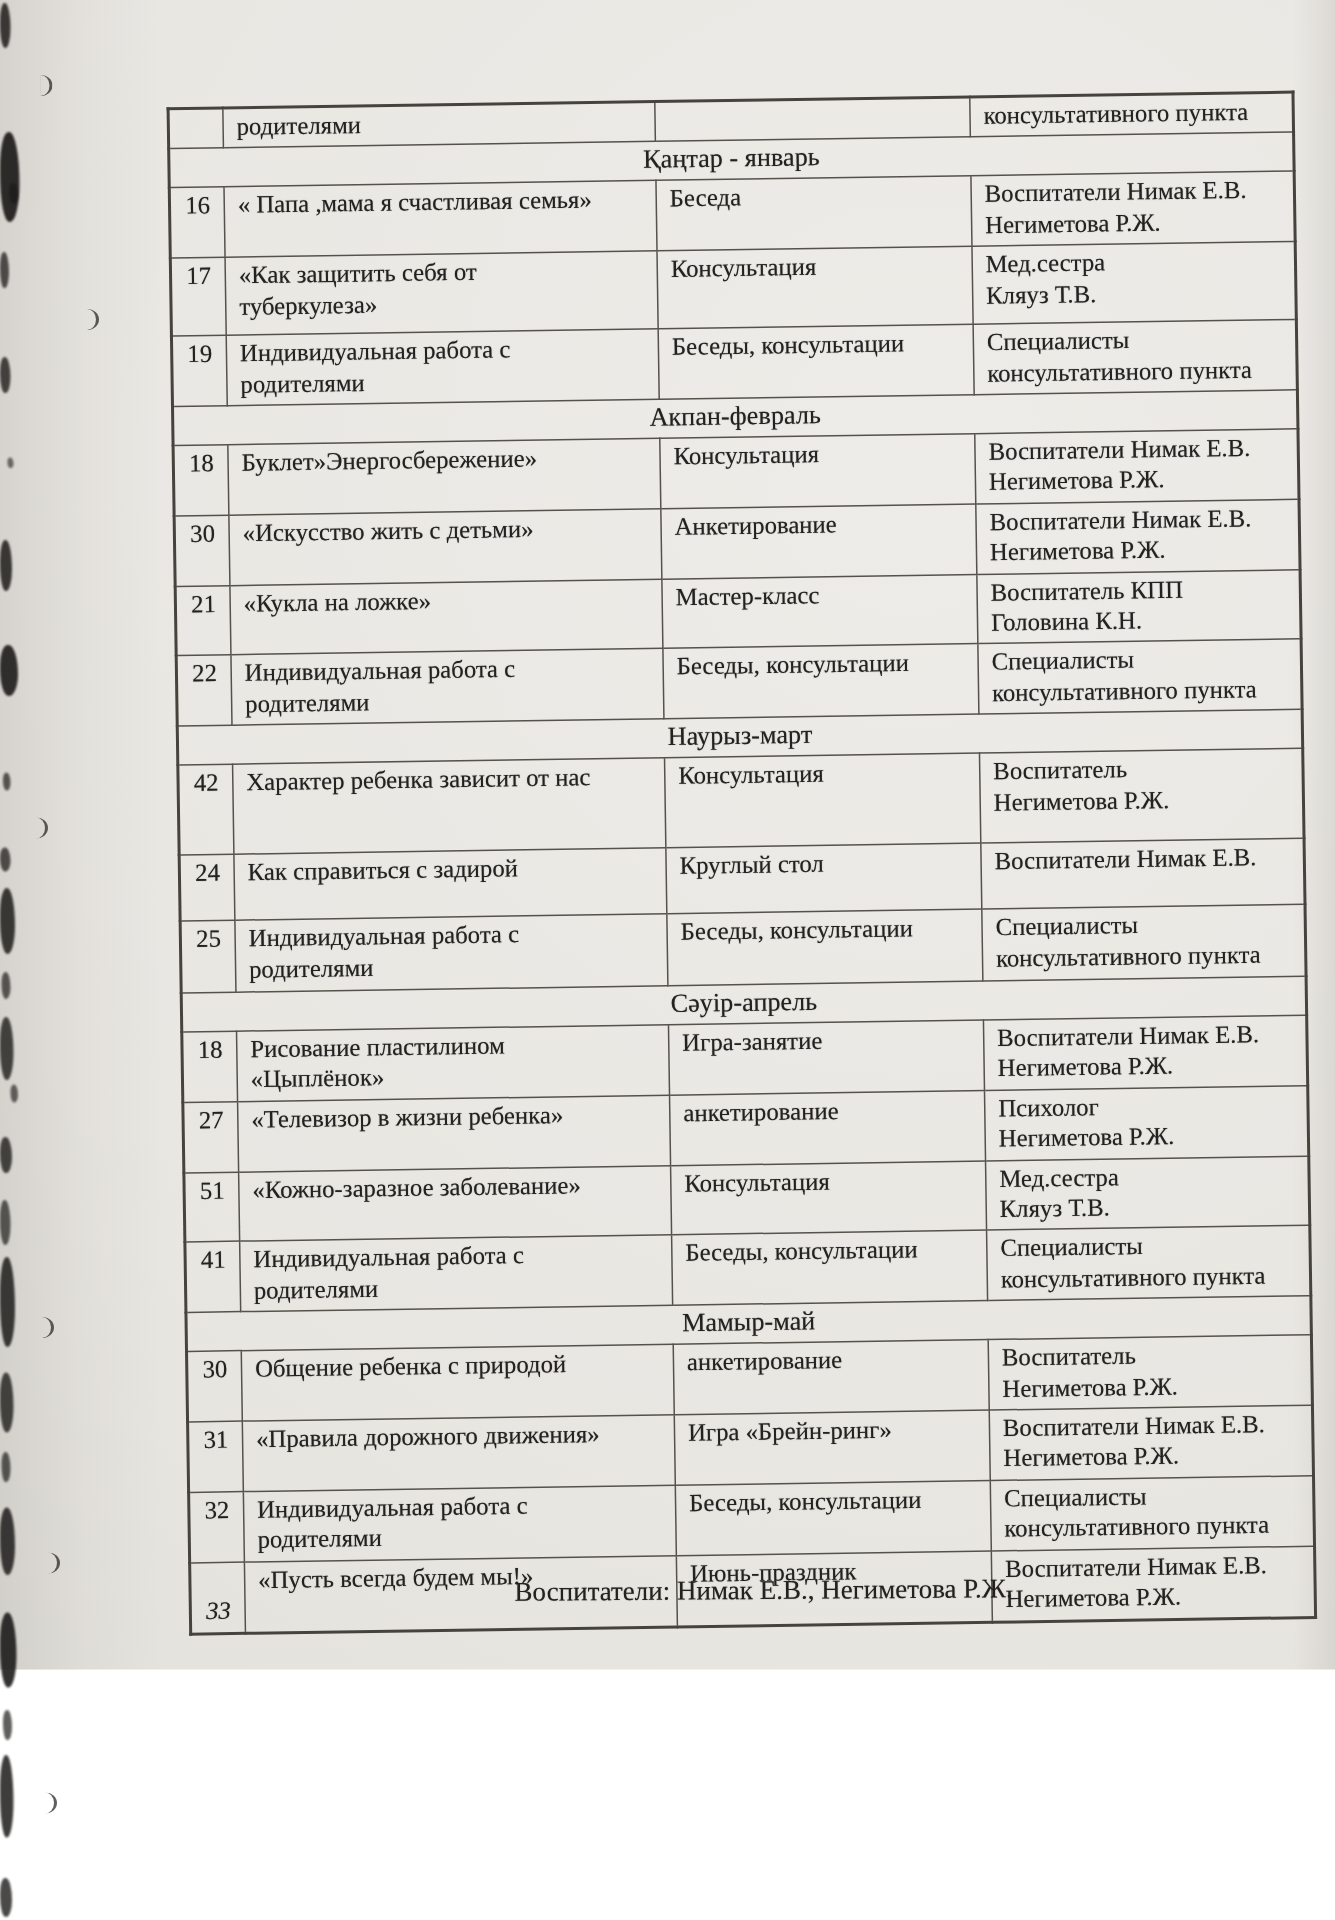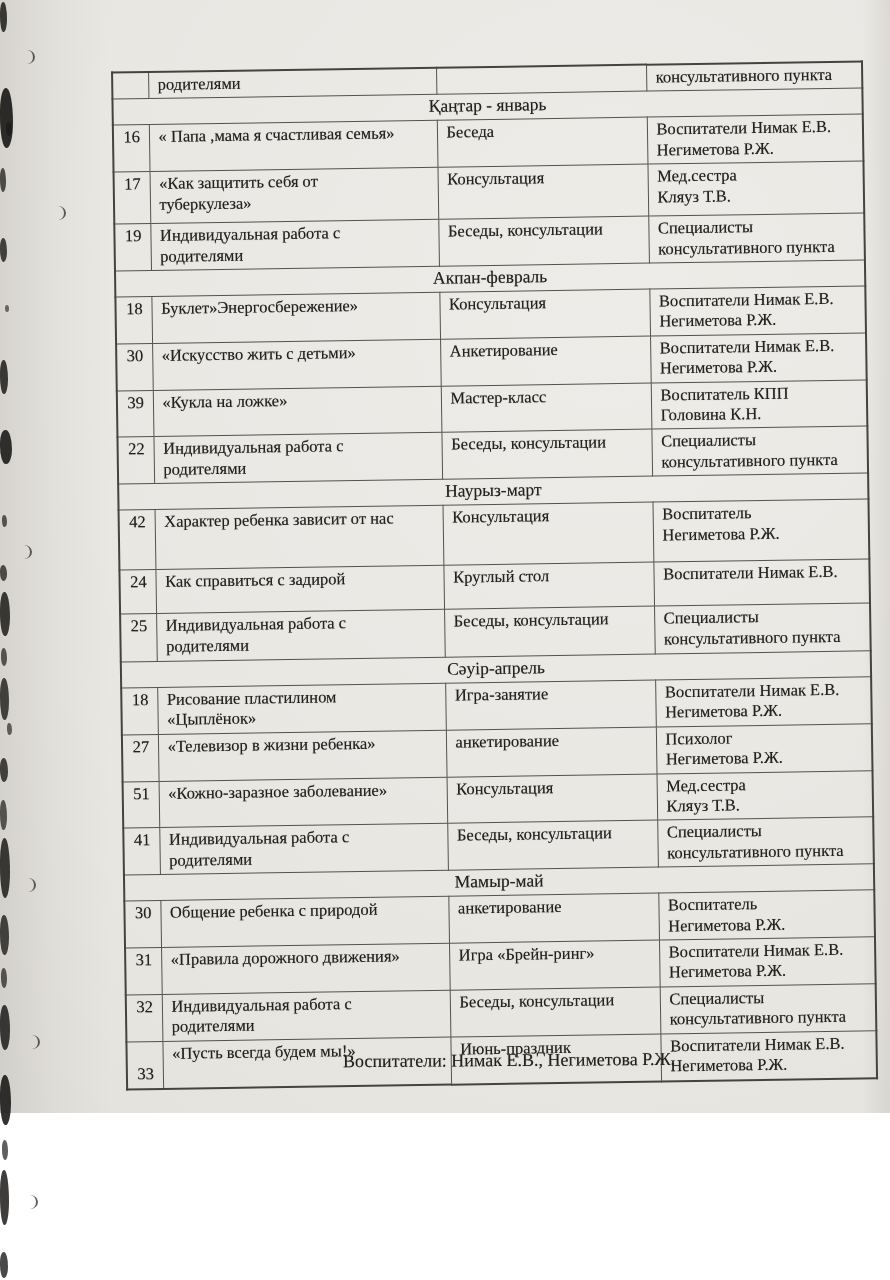--- a/index.html
+++ b/index.html
@@ -53,21 +53,21 @@
     vertical-align: top;
     padding: 2px 8px 3px 9px;
     font-size: 16.5px;
     line-height: 1.24;
     color: #232220;
     text-shadow: 0 0 0.7px rgba(40,38,34,0.55);
     white-space: pre-line;
     overflow: hidden;
   }
   td.c-num { text-align: center; padding-left: 2px; padding-right: 2px; }
-  td.c-num.v-bottom { vertical-align: bottom; padding-bottom: 3px; }
+  td.c-num.v-bottom { vertical-align: bottom; padding-bottom: 3px; font-style: italic; }
   tr.section-row td {
     text-align: center;
     font-size: 17.5px;
     padding: 1px 0 2px 0;
     white-space: normal;
   }
   .footer {
     position: absolute;
     left: 343px; top: 1050px;
     font-size: 18px;
@@ -174,21 +174,21 @@
 
   <tr style="height: 44px;">
     <td class="c-num">30</td>
     <td class="c-act">«Искусство  жить с детьми»</td>
     <td class="c-form">Анкетирование</td>
     <td class="c-resp">Воспитатели Нимак Е.В.
 Негиметова Р.Ж.</td>
   </tr>
 
   <tr style="height: 44px;">
-    <td class="c-num">39</td>
+    <td class="c-num">21</td>
     <td class="c-act">«Кукла на ложке»</td>
     <td class="c-form">Мастер-класс</td>
     <td class="c-resp">Воспитатель КПП
 Головина К.Н.</td>
   </tr>
 
   <tr style="height: 46px;">
     <td class="c-num">22</td>
     <td class="c-act">Индивидуальная работа с
 родителями</td>

